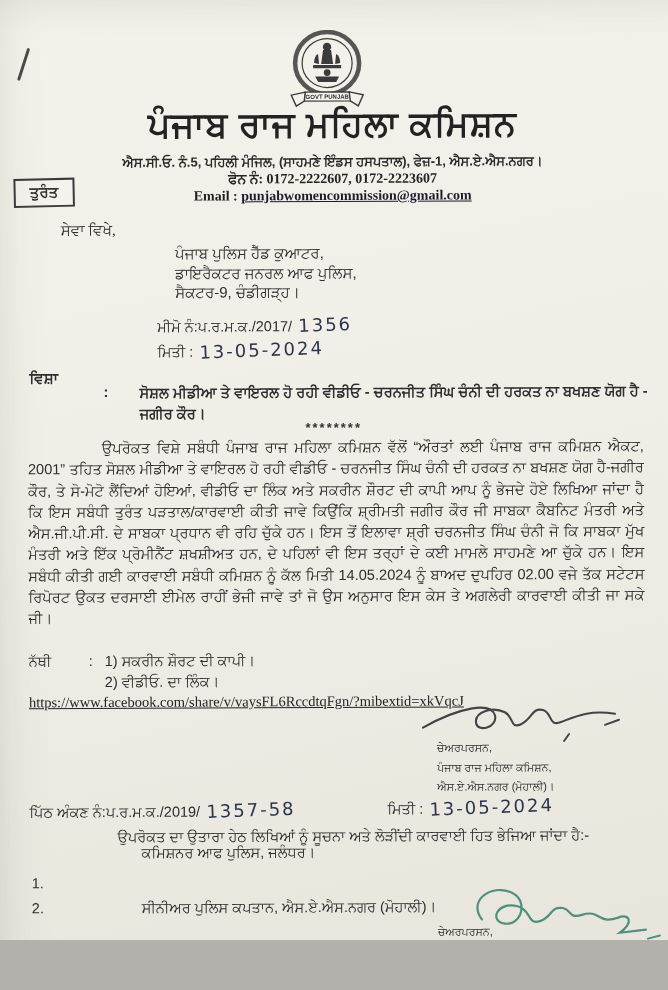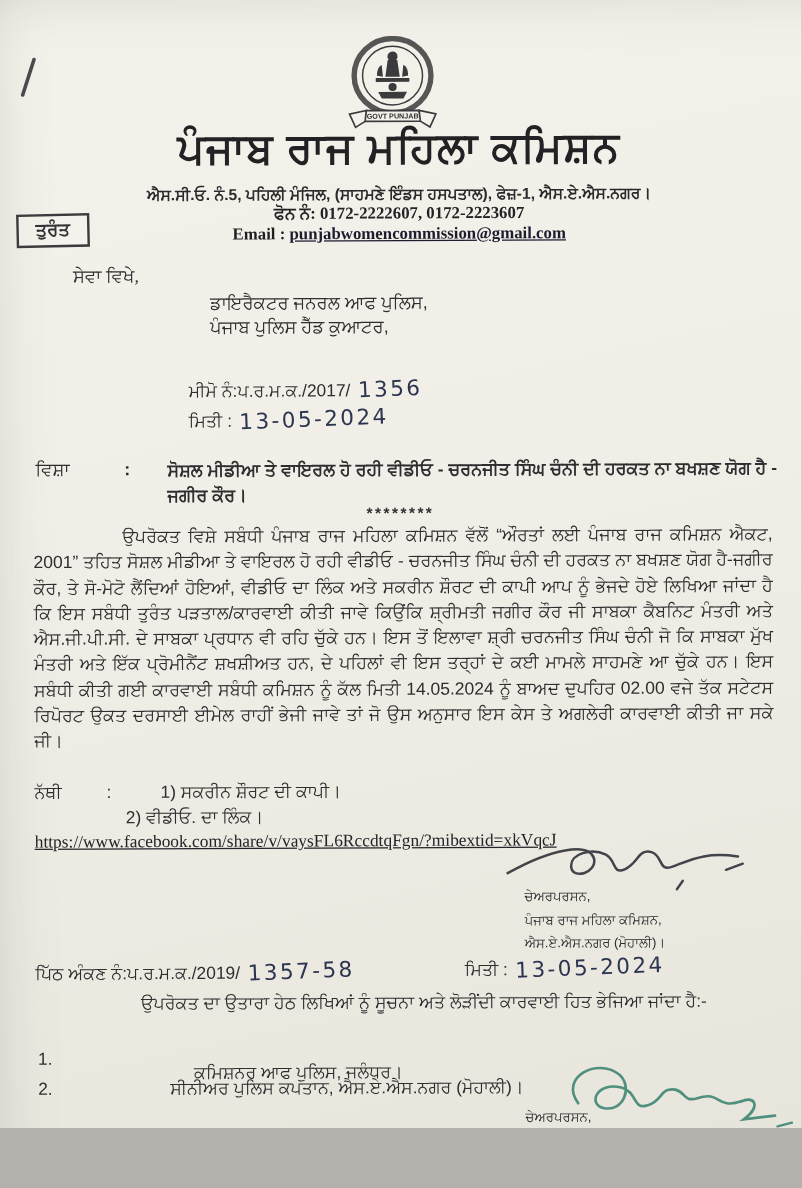--- a/index.html
+++ b/index.html
@@ -40,45 +40,45 @@
 
   .salutation{left:62px;top:221px;font-size:15px;font-family:Liberation Serif, serif;}
   .recipient{left:176px;top:243px;font-size:15px;line-height:19.5px;}
 
   .memo-line{left:158px;font-size:14.5px;}
   .memo-line.l1{top:314px;}
   .memo-line.l2{top:339px;}
   .hw{font-family:"DejaVu Sans",sans-serif;font-size:18px;letter-spacing:2px;
     color:#2c3550;display:inline-block;transform:rotate(-2deg);margin-left:6px;font-weight:400;}
 
-  .subject-label{left:30px;top:382px;font-size:15px;font-weight:normal;}
+  .subject-label{left:30px;top:368px;font-size:15px;font-weight:bold;}
   .subject-colon{left:104px;top:382px;font-size:15px;font-weight:bold;}
   .subject-text{left:140px;top:382px;width:508px;font-size:14.6px;font-weight:bold;line-height:20.5px;text-align:justify;}
   .stars{top:420px;font-size:13px;font-weight:bold;letter-spacing:2px;color:#333;}
 
   .body-par{left:28px;top:437px;width:616px;font-size:14.6px;line-height:21.3px;
     text-align:justify;text-indent:74px;}
 
   .encl-label{left:28px;top:652px;font-size:14.5px;}
   .encl-colon{left:88px;top:652px;font-size:14.5px;}
-  .encl-item1{left:104px;top:652px;font-size:14.5px;margin-left:29px;}
+  .encl-item1{left:104px;top:652px;font-size:14.5px;}
   .encl-item2{left:104px;top:673px;font-size:14.5px;}
 
   .fb-link{left:28px;top:693px;font-size:14.5px;font-family:"Liberation Serif","DejaVu Serif",serif;
     color:#232328;text-decoration:underline;}
 
   .sig1{left:418px;top:698px;}
   .sig-block{font-size:11px;line-height:19.5px;}
   .sig-block.b1{left:436px;top:739px;}
 
   .endorse-label{left:28px;top:799px;font-size:14.5px;}
   .endorse-date{left:386px;top:797px;font-size:14.5px;}
   .endorse-note{left:28px;top:824px;width:616px;font-size:14.5px;line-height:25px;text-indent:88px;text-align:justify;}
   .cc-num1{left:30px;top:874px;font-size:14.5px;}
-  .cc-text1{left:140px;top:886px;font-size:14.5px;margin-left:20px;}
+  .cc-text1{left:140px;top:844px;font-size:14.5px;}
   .cc-num2{left:30px;top:899px;font-size:14.5px;}
   .cc-text2{left:140px;top:899px;font-size:14.5px;}
 
   .sig2{left:468px;top:886px;}
   .sig-block.b2{left:436px;top:921px;line-height:22.5px;}
 </style>
 </head>
 <body>
 
 <div class="scan">
@@ -115,22 +115,23 @@
     <div class="abs center email-line">
       <span>Email :</span>
       <a>punjabwomencommission@gmail.com</a>
     </div>
 
     <div class="abs urgent">ਤੁਰੰਤ</div>
 
     <div class="abs salutation">ਸੇਵਾ ਵਿਖੇ,</div>
 
     <div class="abs recipient">
+      <div>ਪੰਜਾਬ ਪੁਲਿਸ ਹੈੱਡ ਕੁਆਟਰ,</div>
       <div>ਡਾਇਰੈਕਟਰ ਜਨਰਲ ਆਫ ਪੁਲਿਸ,</div>
-      <div>ਪੰਜਾਬ ਪੁਲਿਸ ਹੈੱਡ ਕੁਆਟਰ,</div>
+      <div>ਸੈਕਟਰ-9, ਚੰਡੀਗੜ੍ਹ।</div>
     </div>
 
     <div class="abs memo-line l1">
       <span>ਮੀਮੋ ਨੰ:ਪ.ਰ.ਮ.ਕ./2017/</span><span class="hw">1356</span>
     </div>
     <div class="abs memo-line l2">
       <span>ਮਿਤੀ :</span><span class="hw">13-05-2024</span>
     </div>
 
     <div class="abs subject-label">ਵਿਸ਼ਾ</div>

